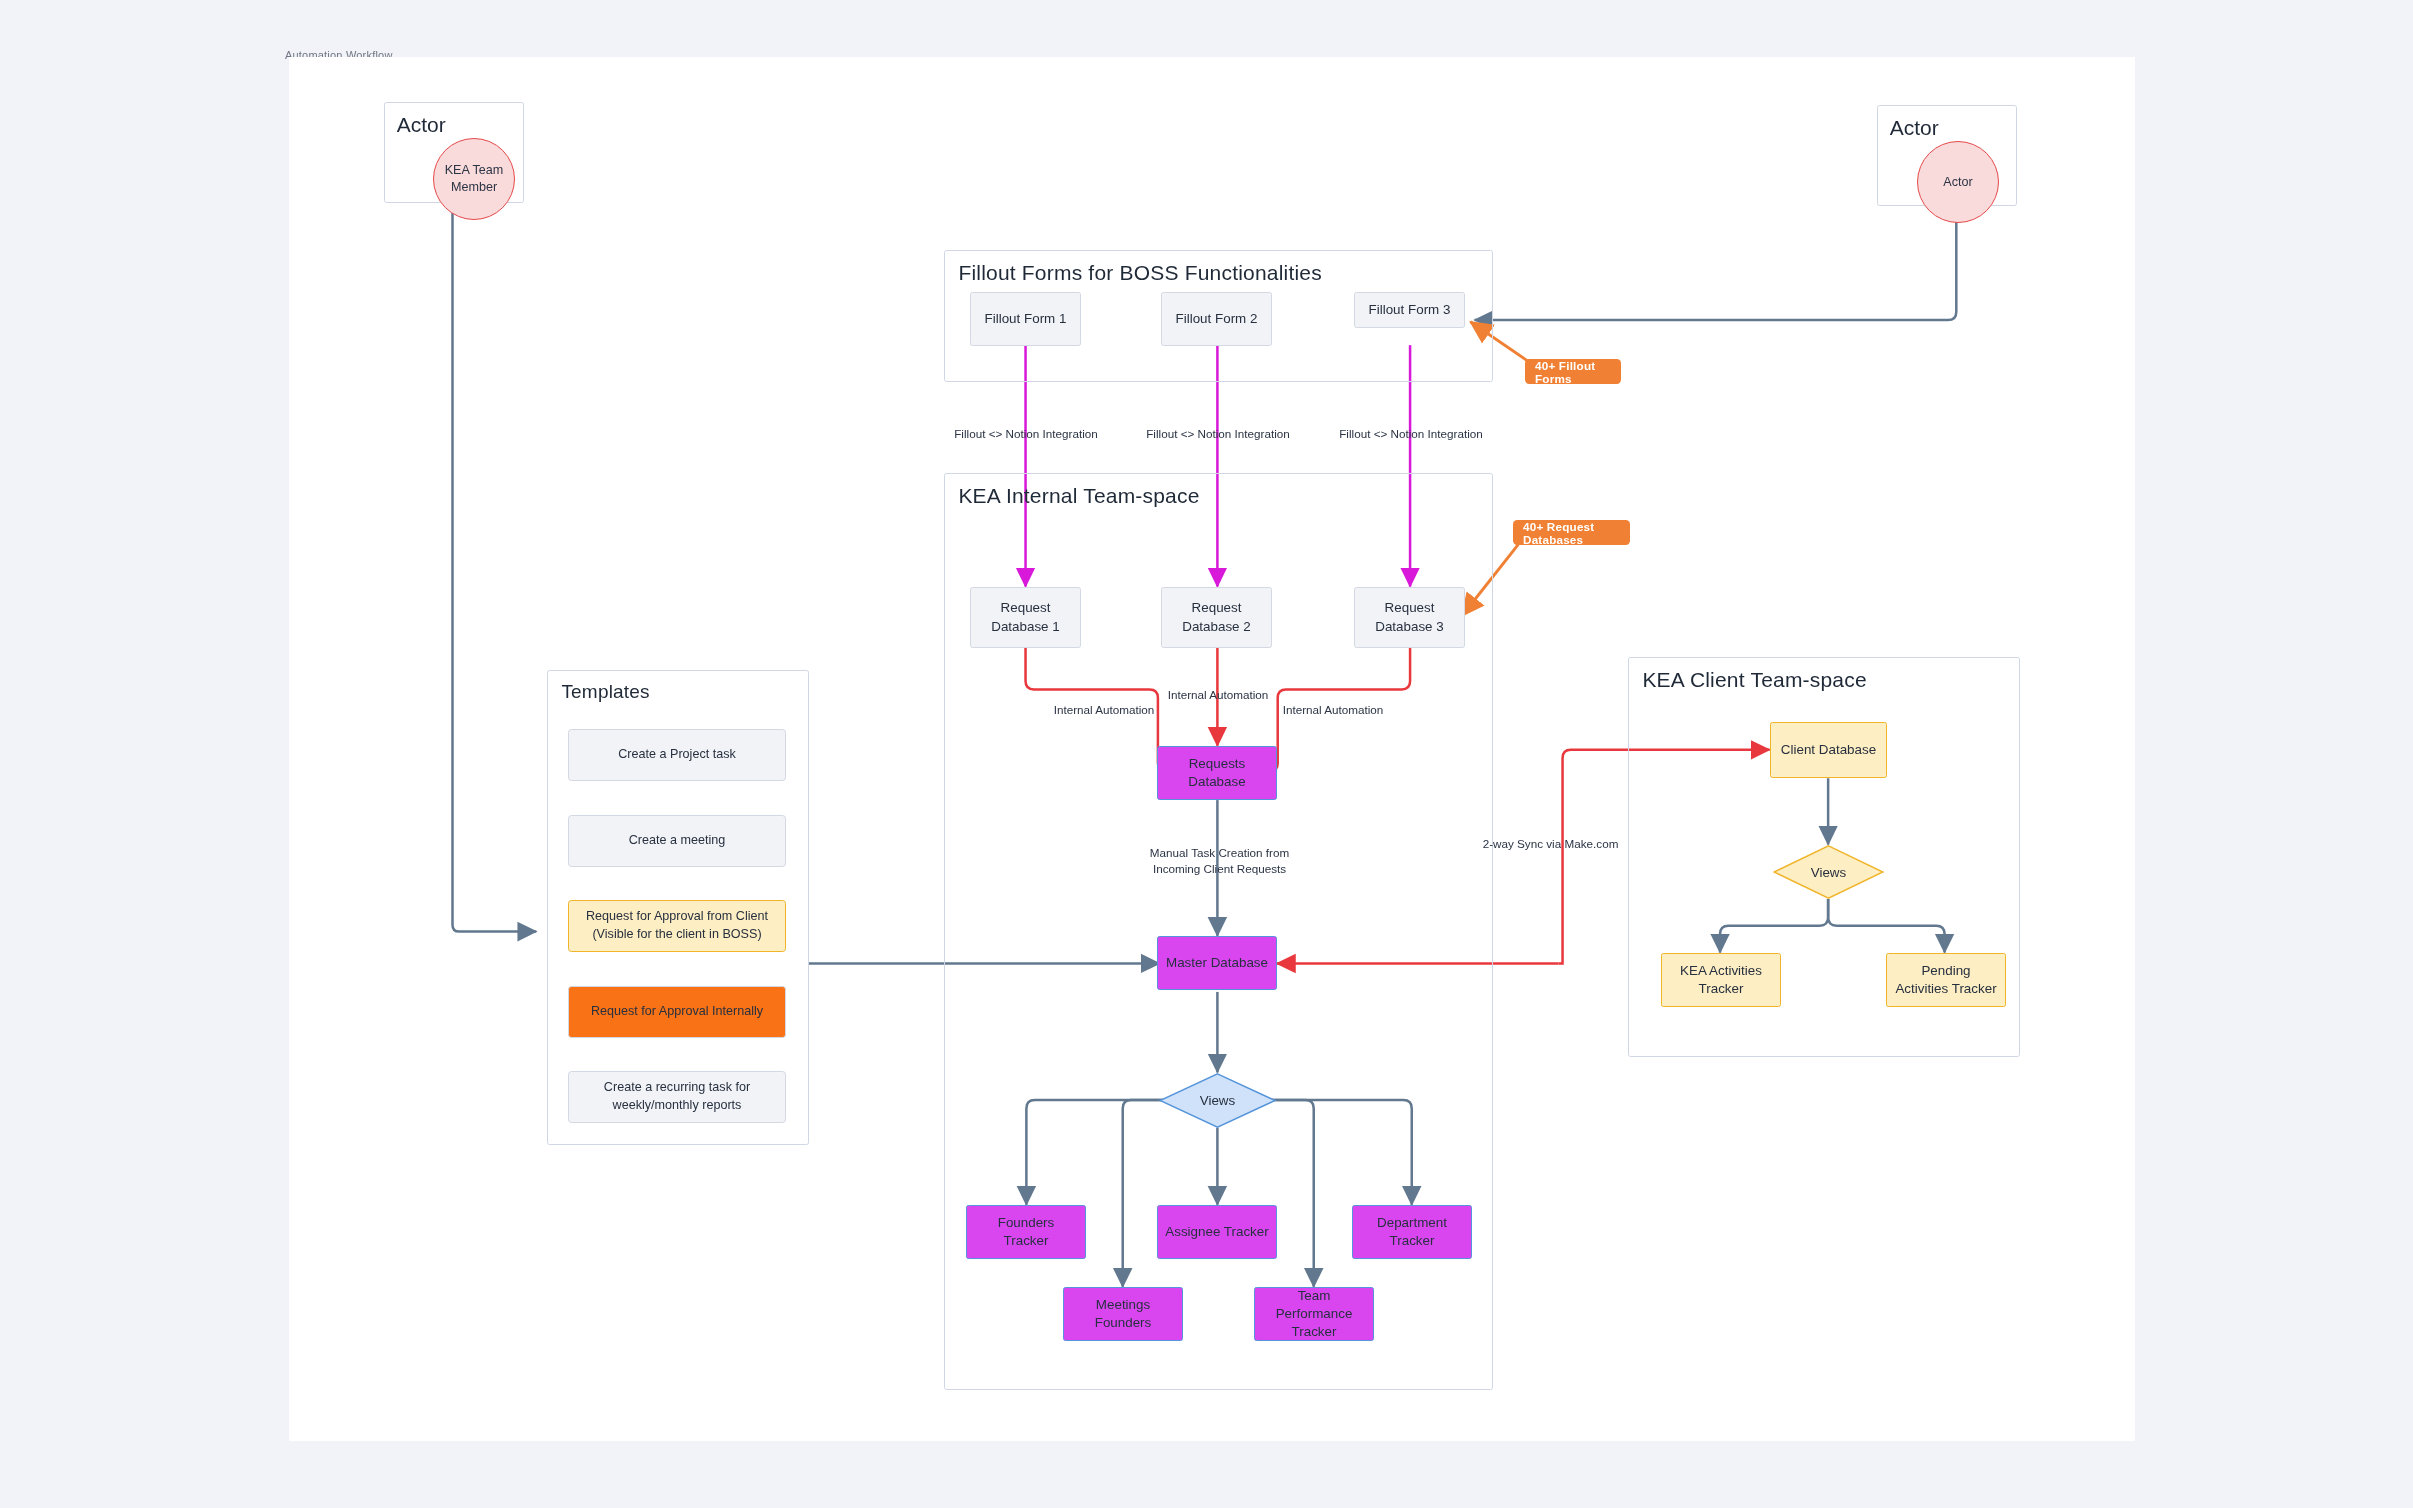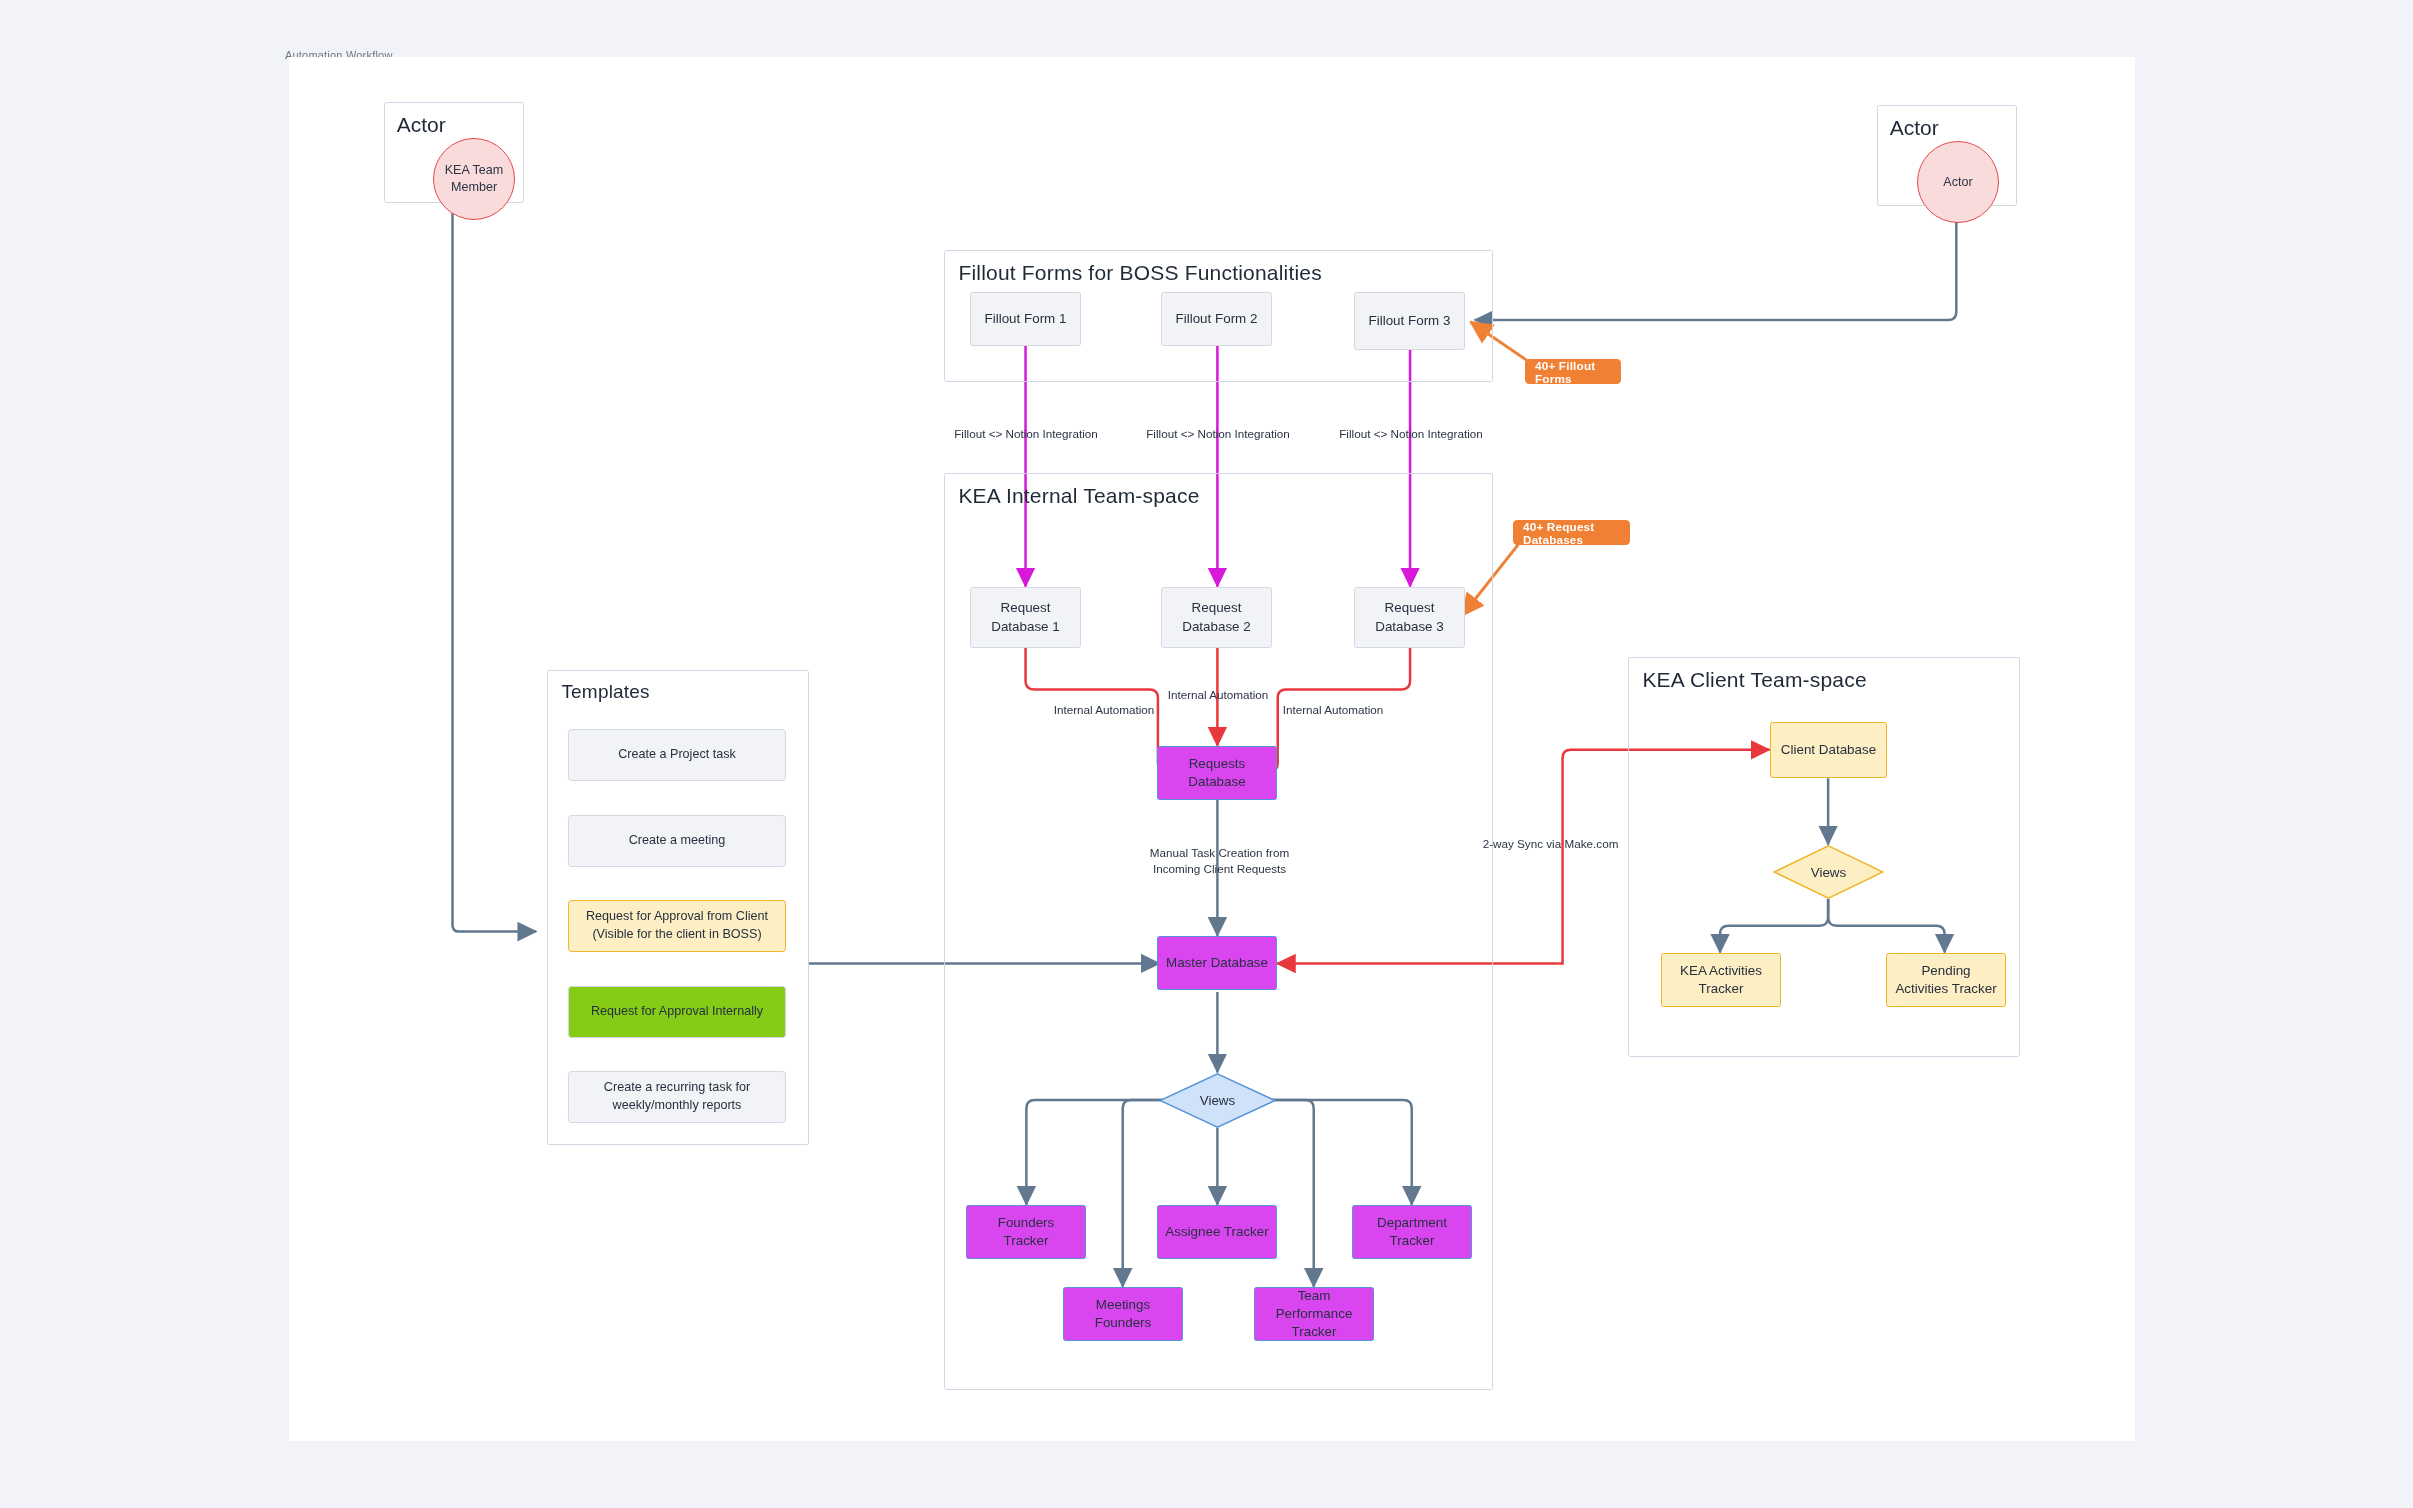--- a/index.html
+++ b/index.html
@@ -137,21 +137,21 @@
 
 <div class="grp" style="left:944px;top:250px;width:547px;height:130px;">
   <div class="grp-title" style="left:13.4px;top:10px;">Fillout Forms for BOSS Functionalities</div>
 </div>
 <div class="node n-grey" style="left:970px;top:292px;width:111px;height:54px;">
     <span>Fillout Form 1</span>
   </div>
 <div class="node n-grey" style="left:1161px;top:292px;width:111px;height:54px;">
     <span>Fillout Form 2</span>
   </div>
-<div class="node n-grey" style="left:1354px;top:292px;width:111px;height:58px;">
+<div class="node n-grey" style="left:1354px;top:292px;width:111px;height:36px;">
     <span>Fillout Form 3</span>
   </div>
 
 <div class="badge" style="left:1525px;top:359px;width:96px;height:25px;">
     <span>40+ Fillout Forms</span>
   </div>
 
 <div class="elabel" style="left:942px;top:426px;width:168px;">Fillout &lt;&gt; Notion Integration</div>
 <div class="elabel" style="left:1134px;top:426px;width:168px;">Fillout &lt;&gt; Notion Integration</div>
 <div class="elabel" style="left:1327px;top:426px;width:168px;">Fillout &lt;&gt; Notion Integration</div>
@@ -241,19 +241,19 @@
 <div class="tmpl-item" style="left:568px;top:729px;width:218px;height:52px;background:#f2f3f7;border:0.8px solid #d3d8e3;">
   <span>Create a Project task</span>
 </div>
 <div class="tmpl-item" style="left:568px;top:815px;width:218px;height:52px;background:#f2f3f7;border:0.8px solid #d3d8e3;">
   <span>Create a meeting</span>
 </div>
 <div class="tmpl-item" style="left:568px;top:900px;width:218px;height:52px;background:#fdeec4;border:1.3px solid #f0b429;">
   <span>Request for Approval from Client
 (Visible for the client in BOSS)</span>
 </div>
-<div class="tmpl-item" style="left:568px;top:986px;width:218px;height:52px;background:#84cc16;border:0.8px solid #d3d8e3;">
+<div class="tmpl-item" style="left:568px;top:986px;width:218px;height:52px;background:#f97316;border:0.8px solid #d3d8e3;">
   <span>Request for Approval Internally</span>
 </div>
 <div class="tmpl-item" style="left:568px;top:1071px;width:218px;height:52px;background:#f2f3f7;border:0.8px solid #d3d8e3;">
   <span>Create a recurring task for weekly/monthly reports</span>
 </div>
 
 
 </body></html>

